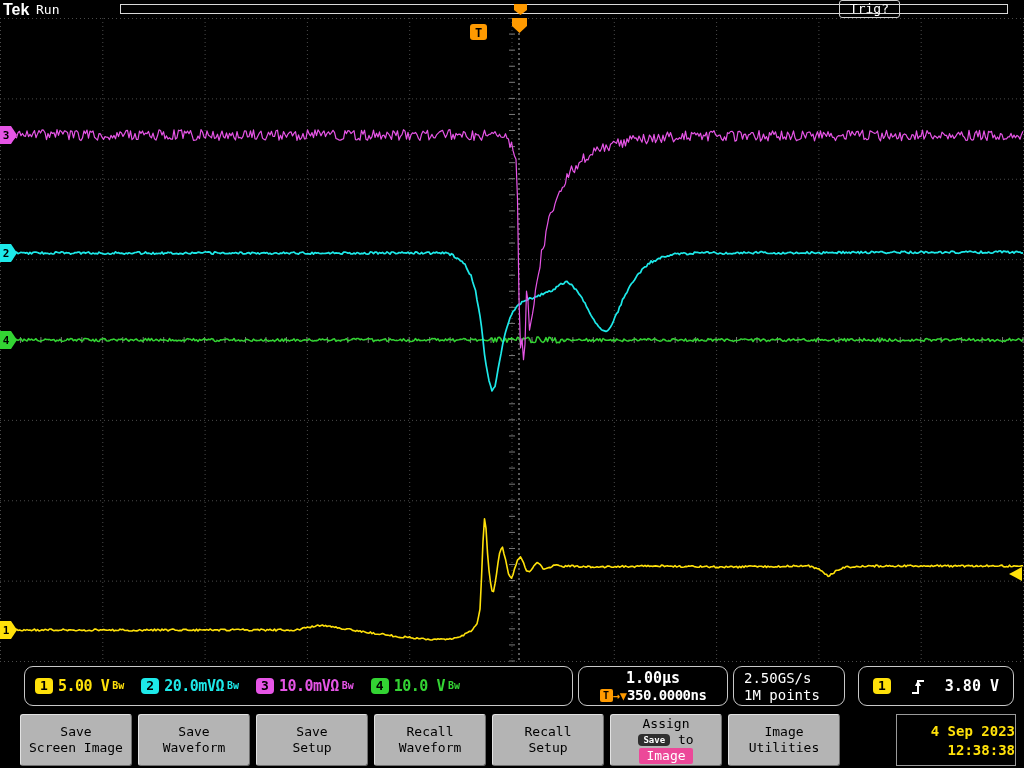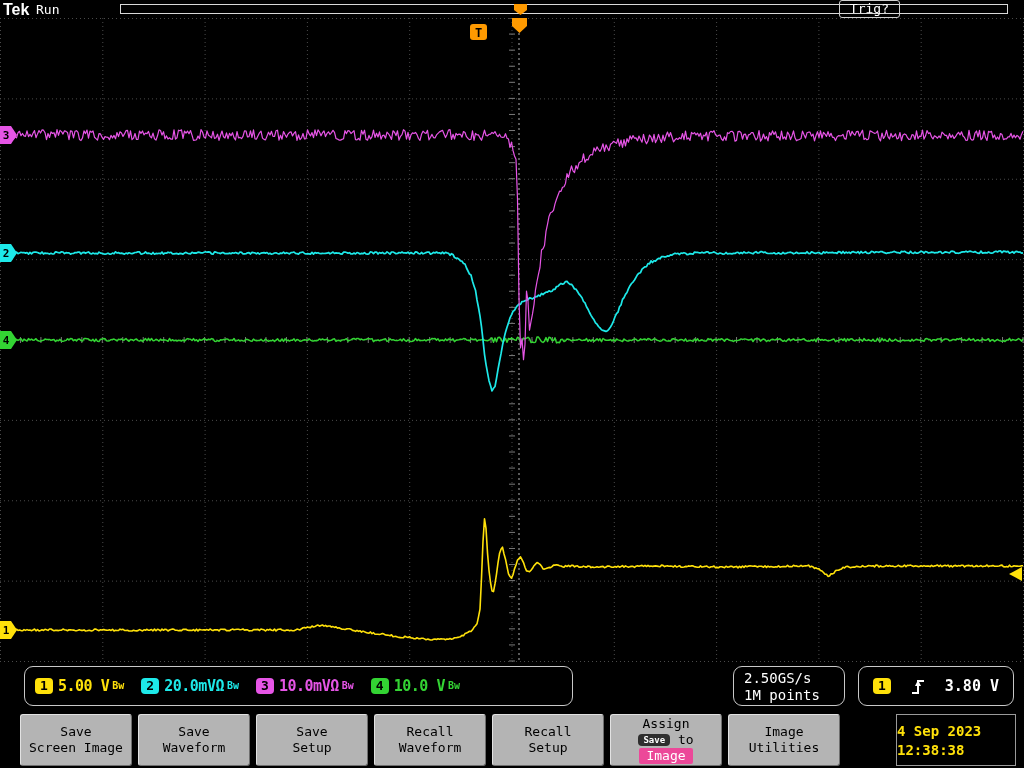--- a/index.html
+++ b/index.html
@@ -49,21 +49,21 @@
   .menubar{position:absolute;left:0;top:712px;width:1024px;height:56px;background:#000;}
   .mbtn{position:absolute;top:2px;width:112px;height:52px;background:#b4b4b4;
         border:1px solid #6e6e6e;border-top-color:#e2e2e2;border-left-color:#e2e2e2;
         border-radius:3px;color:#000;font-size:13px;text-align:center;box-sizing:border-box;
         display:flex;flex-direction:column;justify-content:center;line-height:16px;cursor:pointer;}
   .mbadge{display:inline-block;background:#2e2e2e;color:#fff;border-radius:4px;
           font-size:9px;font-weight:bold;padding:0 5px;line-height:12px;vertical-align:1px;}
   .mblue{display:inline-block;background:#ec4899;color:#fff;padding:0 7px;border-radius:2px;}
   .dtpanel{position:absolute;left:896px;top:2px;width:120px;height:52px;border:1px solid #9a9a9a;
            box-sizing:border-box;color:#ffe10a;font-weight:bold;font-size:14px;
-           display:flex;flex-direction:column;justify-content:center;align-items:flex-start;gap:3px;}
+           display:flex;flex-direction:column;justify-content:center;align-items:flex-end;gap:3px;}
 </style>
 </head>
 <body>
 
 <div class="topbar">
   <span class="tek">Tek</span>
   <span class="run">Run</span>
   <div class="recordbar">
     <div class="rec-trig"></div>
   </div>
@@ -237,20 +237,26 @@
       <span class="chval" style="color: rgb(230, 85, 230);">10.0mVΩ</span>
       <span class="bw" style="color: rgb(230, 85, 230);">Bw</span>
     </span>
     <span class="chread">
       <span class="chbadge" style="background: rgb(51, 212, 51);">4</span>
       <span class="chval" style="color: rgb(51, 212, 51);">10.0 V</span>
       <span class="bw" style="color: rgb(51, 212, 51);">Bw</span>
     </span>
   </div>
 
+  <div class="rbox hbox">
+    <div class="tb">1.00μs</div>
+    <div class="tpos">
+      <span class="tmini">T</span><span class="tarrow">→▼</span><span class="tval">350.0000ns</span>
+    </div>
+  </div>
 
   <div class="rbox sbox">
     <div>2.50GS/s</div>
     <div>1M points</div>
   </div>
 
   <div class="rbox tbox">
     <span class="chbadge" style="background: rgb(255, 225, 10);">1</span>
     <svg width="16" height="20" viewBox="0 0 16 20">
       <path d="M2 17 L8 17 L8 5 L14 5" stroke="#fff" stroke-width="2" fill="none"></path>

